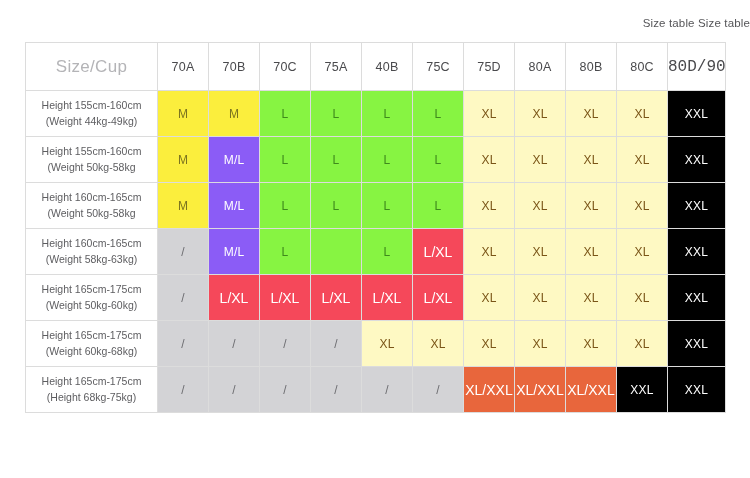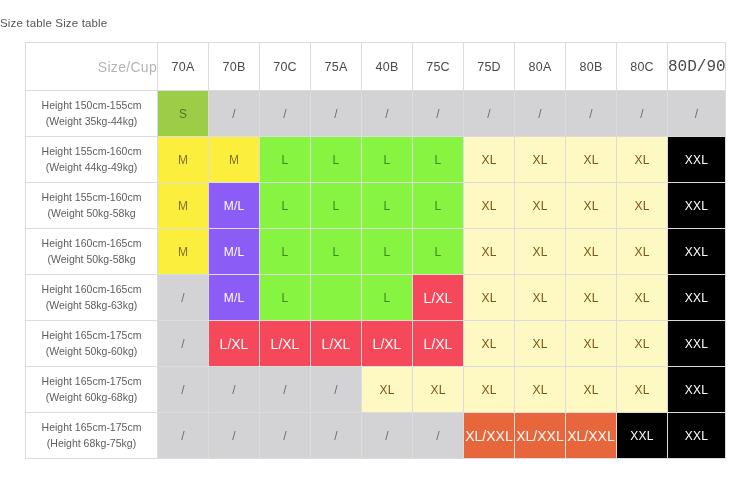--- a/index.html
+++ b/index.html
@@ -14,21 +14,21 @@
     overflow: hidden;
   }
   .page {
     position: relative;
     width: 750px;
     height: 478px;
     background: #ffffff;
     box-sizing: border-box;
   }
   .title {
-    text-align: left;
+    text-align: right;
     font-size: 11.5px;
     color: #555558;
     padding-top: 17px;
     letter-spacing: 0.15px;
     font-weight: 400;
   }
   .table-wrap {
     margin: 13px 25px 0 25px;
     width: 700px;
   }
@@ -49,24 +49,23 @@
   }
   
   thead th {
     height: 47px;
     background: #ffffff;
     font-size: 12.5px;
     color: #4a4a4d;
     letter-spacing: 0.2px;
   }
   thead th.corner {
-    font-size: 14px;
+    font-size: 17px;
     color: #b4b4b7;
     letter-spacing: 0.3px;
-    text-align: right;
   }
   thead th.narrow-head {
     font-size: 16px;
     letter-spacing: 0px;
     font-family: Liberation Mono, monospace;
   }
   
   td.rowlabel {
     background: #ffffff;
     font-size: 10.5px;
@@ -136,37 +135,20 @@
             <th>75D</th>
             <th>80A</th>
             <th>80B</th>
             <th>80C</th>
             <th class="narrow-head">80D/90AB</th>
           </tr>
       </thead>
       <tbody>
           <tr>
             <td class="rowlabel">
-              <span class="l1">Height 150cm-155cm</span>
-              <span class="l2">(Weight 35kg-44kg)</span>
-            </td>
-            <td class="cell c-s">S</td>
-            <td class="cell c-none">/</td>
-            <td class="cell c-none">/</td>
-            <td class="cell c-none">/</td>
-            <td class="cell c-none">/</td>
-            <td class="cell c-none">/</td>
-            <td class="cell c-none">/</td>
-            <td class="cell c-none">/</td>
-            <td class="cell c-none">/</td>
-            <td class="cell c-none">/</td>
-            <td class="cell c-none">/</td>
-          </tr>
-          <tr>
-            <td class="rowlabel">
               <span class="l1">Height 155cm-160cm</span>
               <span class="l2">(Weight 44kg-49kg)</span>
             </td>
             <td class="cell c-m">M</td>
             <td class="cell c-m">M</td>
             <td class="cell c-l">L</td>
             <td class="cell c-l">L</td>
             <td class="cell c-l">L</td>
             <td class="cell c-l">L</td>
             <td class="cell c-xl">XL</td>

